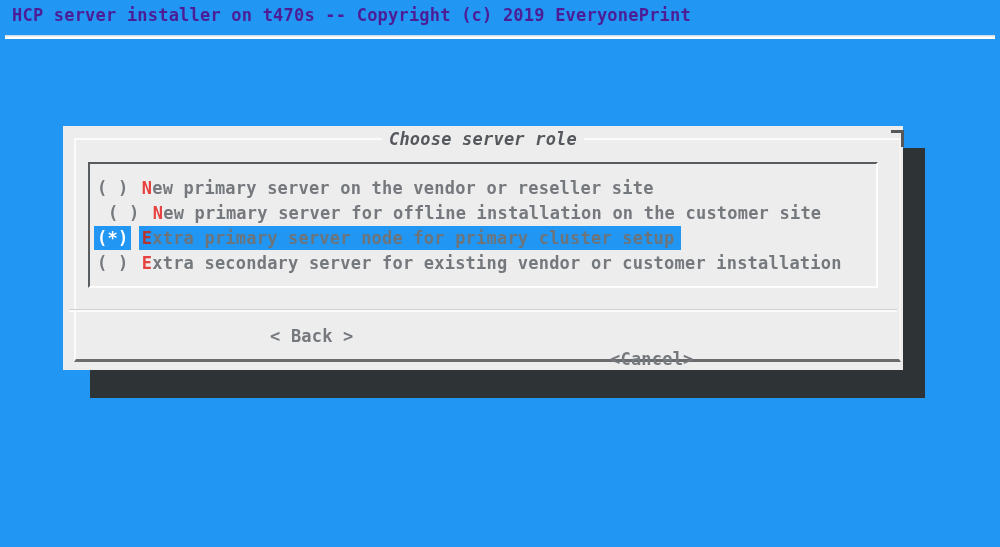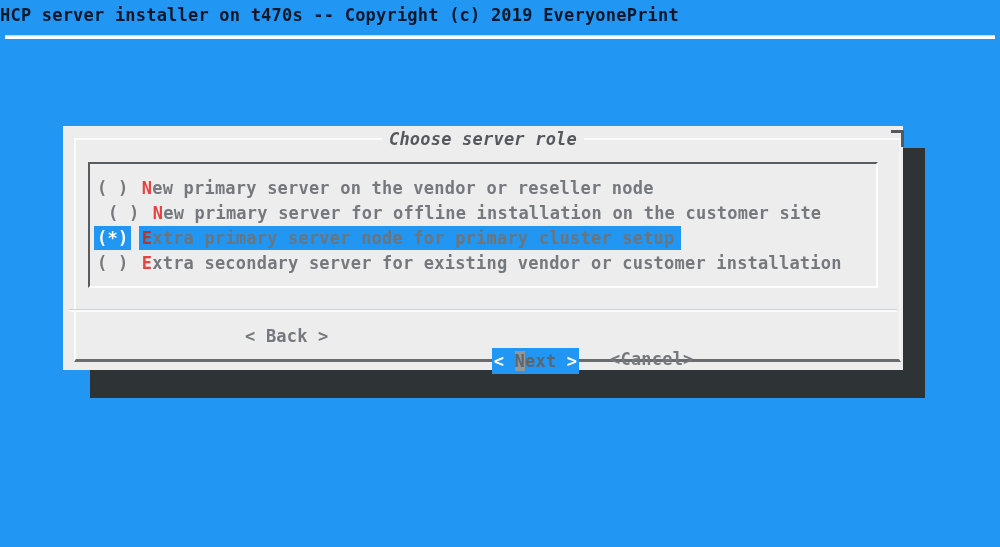--- a/index.html
+++ b/index.html
@@ -9,22 +9,22 @@
     font-weight:bold;
     font-size:17px;
     letter-spacing:0.21px;
     background:#2196f3;
   }
   .screen {
     position:relative; width:1000px; height:547px;
     background:#2196f3; overflow:hidden;
   }
   .backtitle {
-    position:absolute; left:0; top:3px; height:25px; line-height:25px;
-    color:#0f172a; white-space:pre;
+    position:absolute; left:12px; top:3px; height:25px; line-height:25px;
+    color:#4c1d95; white-space:pre;
   }
   .backtitle-hline {
     position:absolute; left:5px; top:35px; width:990px; height:4px;
     background:linear-gradient(#c4d3de,#ffffff 60%);
   }
   .dialog-shadow {
     position:absolute; left:90px; top:148px; width:835px; height:250px;
     background:#2e3436;
   }
   .dialog {
@@ -76,21 +76,21 @@
   .opt-row.selected .hot { color:#b8352f; }
   .opt-row.selected .rest { color:#6d747a; }
   .separator {
     position:absolute; left:6px; top:183px; width:828px; height:3px;
     border-top:1px solid #ccd1d5; background:#fafafa;
   }
   .btn {
     position:absolute; top:198px; height:25px; line-height:25px;
     color:#75797d; white-space:pre; cursor:default;
   }
-  .btn-back { left:182px; }
+  .btn-back { left:207px; }
   .btn-cancel { left:547px;margin-top:23px; }
   .btn-next { left:366px; }
   .btn-next .btn-box {
     display:inline-block; background:#2196f3; height:26px; line-height:26px;
     padding:0 2px; white-space:pre; vertical-align:top; margin-top:-1px;
   }
   .btn-next .bracket { color:#ffffff; }
   .btn-next .cursor-block { background:#8e979c; color:#5d666c; }
   .btn-next .next-rest { color:#5d666c; }
 </style>
@@ -107,30 +107,27 @@
   <div class="dialog">
     <div class="outer-border"></div>
     <div class="corner-tr"></div>
 
     <div class="dialog-title">
       <span>Choose server role</span>
     </div>
 
     <div class="listbox">
 
-    <div class="opt-row" style="top: 11px;"><span class="state">( )</span><span class="gap"> </span><span class="label"><span class="hot">N</span><span class="rest">ew primary server on the vendor or reseller node</span></span></div>
+    <div class="opt-row" style="top: 11px;"><span class="state">( )</span><span class="gap"> </span><span class="label"><span class="hot">N</span><span class="rest">ew primary server on the vendor or reseller site</span></span></div>
         <div class="opt-row" style="top: 36px; margin-left: 11px;"><span class="state">( )</span><span class="gap"> </span><span class="label"><span class="hot">N</span><span class="rest">ew primary server for offline installation on the customer site</span></span></div>
         <div class="opt-row selected" style="top: 61px;"><span class="state">(*)</span><span class="gap"> </span><span class="label"><span class="hot">E</span><span class="rest">xtra primary server node for primary cluster setup</span></span></div>
         <div class="opt-row" style="top: 86px;"><span class="state">( )</span><span class="gap"> </span><span class="label"><span class="hot">E</span><span class="rest">xtra secondary server for existing vendor or customer installation</span></span></div>
       </div>
 
     <div class="separator"></div>
 
     <div class="btn btn-back">&lt; Back &gt;</div>
 
-    <div class="btn btn-next">
-      <span class="btn-box"><span class="bracket">&lt; </span><span class="cursor-block">N</span><span class="next-rest">ext</span><span class="bracket"> &gt;</span></span>
-    </div>
 
     <div class="btn btn-cancel">&lt;Cancel&gt;</div>
   </div>
 
 </div>
 
 </body></html>

